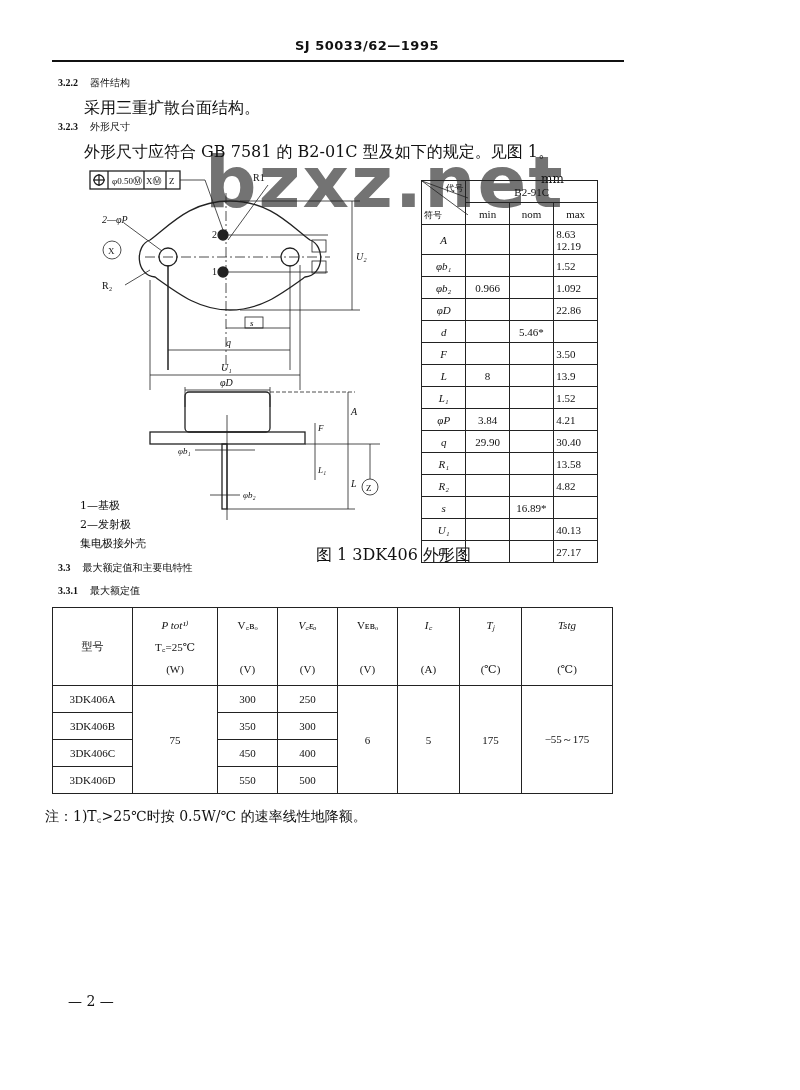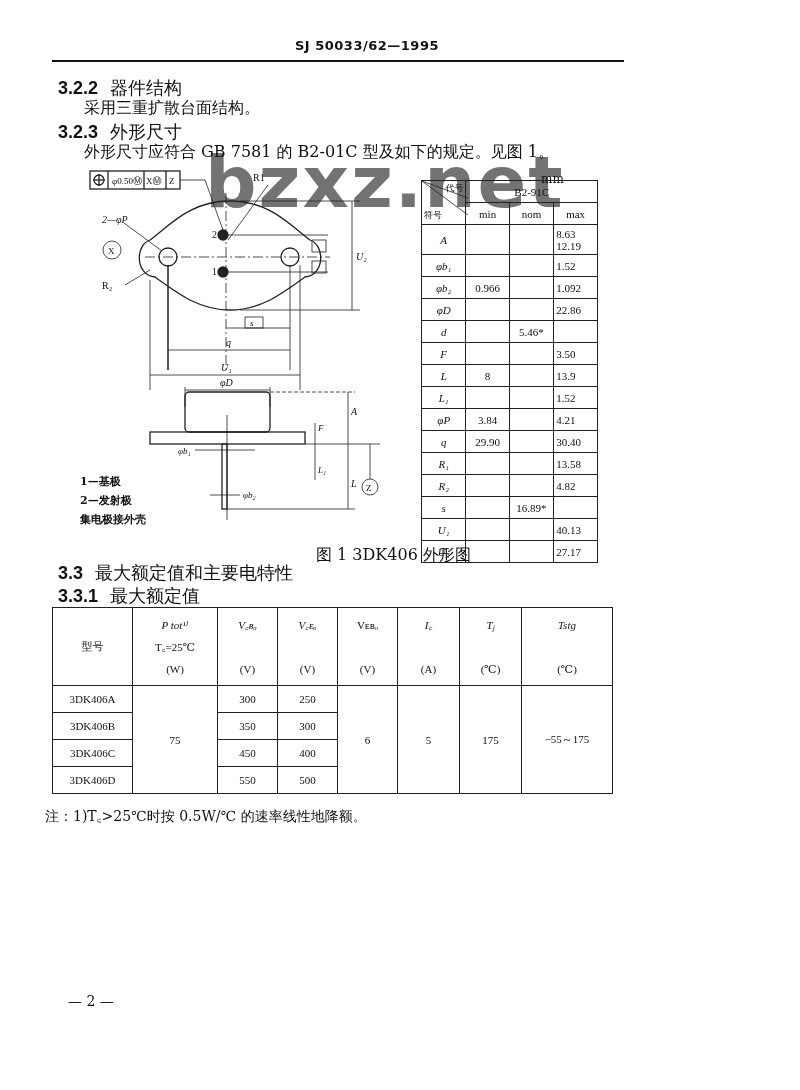--- a/index.html
+++ b/index.html
@@ -1,20 +1,20 @@
 <!DOCTYPE html>
 <html><head>
 <meta charset="utf-8">
 <style>
   html,body{margin:0;padding:0;background:#fff;}
   body{width:800px;height:1090px;position:relative;overflow:hidden;font-family:"DejaVu Serif","Liberation Serif",serif;color:#111;}
   .abs{position:absolute;}
   .hdr{left:295px;top:38px;font-family:"DejaVu Sans","Liberation Sans",sans-serif;font-weight:bold;font-size:13px;letter-spacing:0.5px;}
   .hdr-rule{left:52px;top:60px;width:572px;height:2px;background:#111;}
-  .h3{font-family:Liberation Sans, sans-serif;font-size:18px;}
+  .h3{font-family:Liberation Serif, serif;font-size:10px;}
   .h3 .num{font-weight:bold;margin-right:12px;}
   .p{font-size:16px;}
   .watermark{left:205px;top:140px;font-family:"DejaVu Sans","Liberation Sans",sans-serif;font-weight:bold;font-size:72px;color:#737373;letter-spacing:2px;}
   table.dim{border-collapse:collapse;font-size:11px;font-family:"Liberation Serif","DejaVu Serif",serif;}
   table.dim td{border:1px solid #222;height:21px;text-align:center;padding:0 2px;}
   table.dim td.sym{width:46px;font-style:italic;}
   table.dim td.c{width:42px;}
   table.dim td.r{text-align:left;padding-right:4px;}
   .unit{left:541px;top:172px;font-size:12px;}
   table.rat{border-collapse:collapse;font-size:11px;font-family:"Liberation Serif","DejaVu Serif",serif;}
@@ -120,21 +120,21 @@
     <text x="98" y="289" font-style="italic" font-size="9">φb₁</text>
     <text x="163" y="333" font-style="italic" font-size="9">φb₂</text>
     <text x="238" y="266" font-style="italic" font-size="9">F</text>
     <text x="271" y="250" font-style="italic">A</text>
     <text x="238" y="308" font-style="italic" font-size="9">L₁</text>
     <text x="271" y="322" font-style="italic">L</text>
     <text x="286" y="326" font-size="9">Z</text>
   </g>
 </svg>
 
-<div class="abs legend" style="left:80px;top:474px;font-weight:bold;">
+<div class="abs legend" style="left:80px;top:498px;">
   <div style="margin-bottom:4px;">1—基极</div>
   <div style="margin-bottom:4px;">2—发射极</div>
   <div>集电极接外壳</div>
 </div>
 <div class="abs p" style="left:316px;top:545px;">图 1   3DK406 外形图</div>
 
 <div class="abs unit">mm</div>
 <table class="abs dim" style="left:421px;top:180px;width:177px;">
   <tbody>
       <tr>
@@ -267,21 +267,21 @@
     </colgroup>
   <tbody>
       <tr style="height:78px;">
     <td><span>型号</span></td>
     <td style="line-height:22px;">
           <div style="font-style:italic;">P tot¹⁾</div>
           <div>T꜀=25℃</div>
           <div>(W)</div>
         </td>
     <td style="line-height:22px;">
-          <div style="font-style:italic;">V꜀ʙₒ</div>
+          <div style="">V꜀ʙₒ</div>
           <div>&nbsp;</div>
           <div>(V)</div>
         </td>
     <td style="line-height:22px;">
           <div style="font-style:italic;">V꜀ᴇₒ</div>
           <div>&nbsp;</div>
           <div>(V)</div>
         </td>
     <td style="line-height:22px;">
           <div style="">Vᴇʙₒ</div>

